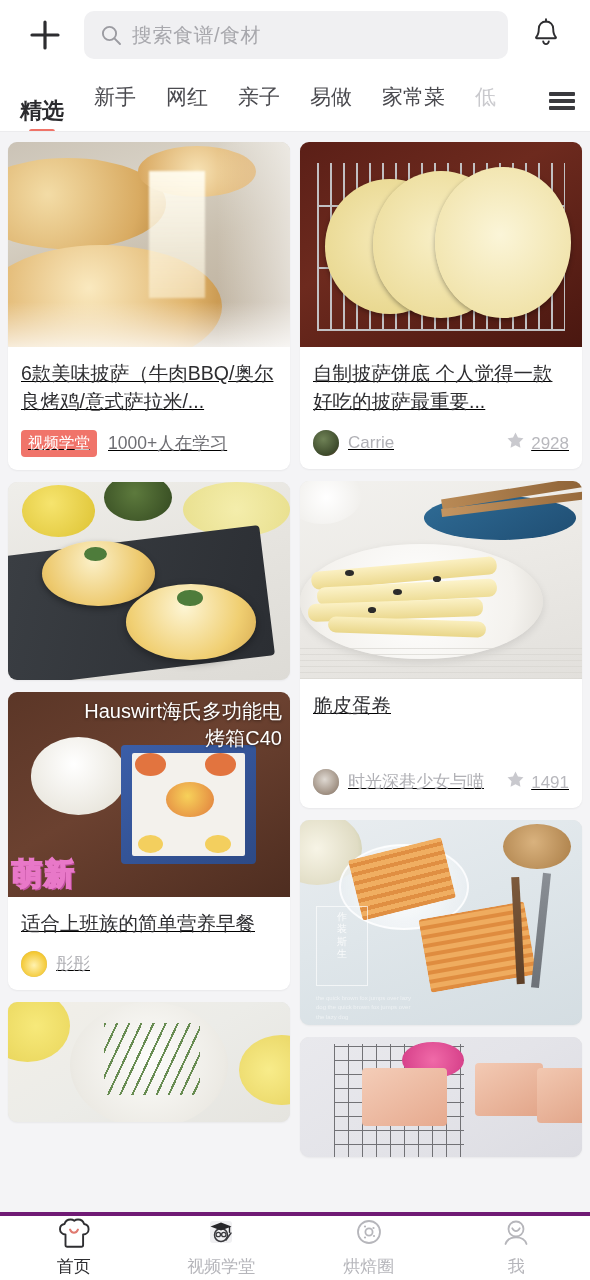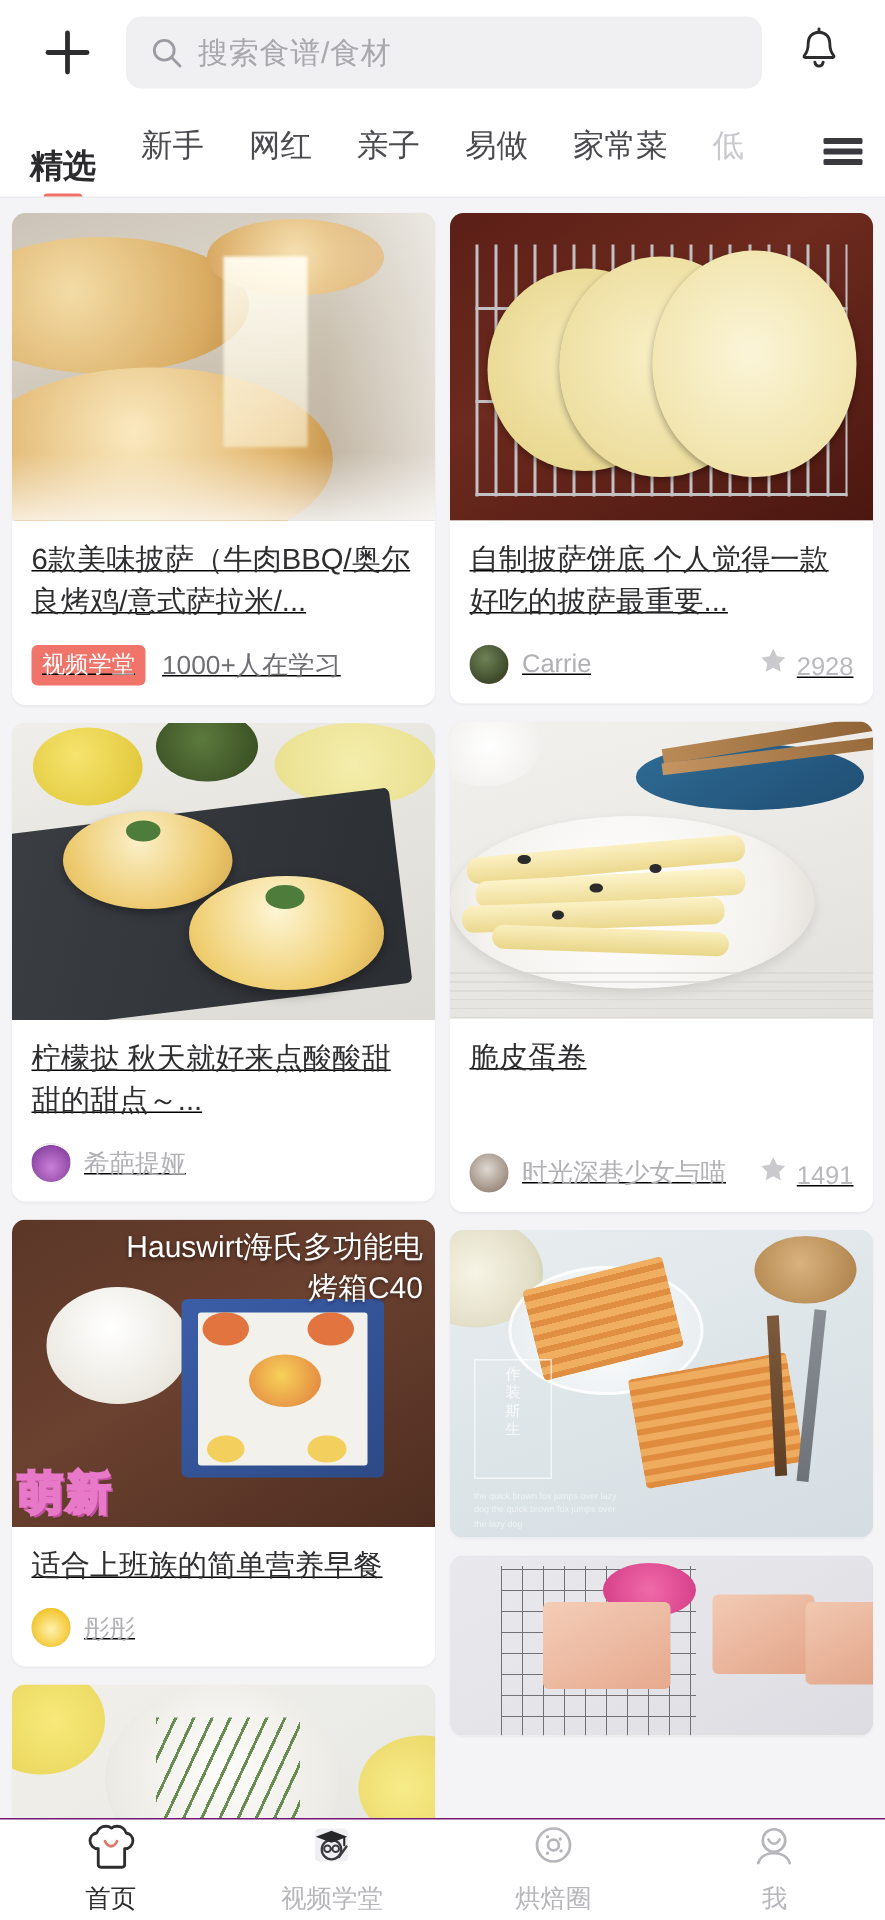--- a/index.html
+++ b/index.html
@@ -126,21 +126,21 @@
   }
   .wm-sub {
     position:absolute; left:16px; top:calc(42% + 88px);
     width:100px; color:rgba(255,255,255,.55); font-size:6px; line-height:1.6;
   }
 
   
   .bottomnav {
     position:absolute; left:0; right:0; bottom:0; height:68px;
     background:#ffffff; display:flex; align-items:center;
-    border-top:1px solid #701a75;
+    border-top:4px solid #701a75;
   }
   .nav-item {
     flex:1 1 25%; display:flex; flex-direction:column;
     align-items:center; justify-content:center; gap:3px;
   }
   .nav-label { font-size:17px; color:#b6b6bb; }
   .nav-item.active .nav-label { color:#2e2e31; }
 
   
   .ph { position:absolute; inset:0; }
@@ -263,39 +263,20 @@
                    background:linear-gradient(110deg,#3b3f44,#2b2e33);
                    transform:rotate(-7deg);border-radius:4px;"></div>
               <div class="blob" style="left:12%;top:30%;width:40%;height:33%;
                    background:radial-gradient(circle at 45% 30%,#fbf0c8,#edc96d 62%,#d2a54e);
                    box-shadow:0 3px 6px rgba(0,0,0,.35);"></div>
               <div class="blob" style="left:42%;top:52%;width:46%;height:38%;
                    background:radial-gradient(circle at 45% 30%,#fdf5d4,#f0cf72 62%,#d5a850);
                    box-shadow:0 3px 8px rgba(0,0,0,.35);"></div>
               <div class="blob" style="left:27%;top:33%;width:8%;height:7%;background:#4e7c3b;"></div>
               <div class="blob" style="left:60%;top:55%;width:9%;height:8%;background:#4e7c3b;"></div>
-            </div>
-          </div>
-          <div class="card-body">
-            <span class="card-title">柠檬挞 秋天就好来点酸酸甜甜的甜点～...</span>
-            <div class="card-meta">
-              <div class="author">
-                <span class="avatar">
-                  <span class="ph" style="background:radial-gradient(circle at 50% 62%,#c97fd8,#8c46a3 70%,#efeff1 72%);"></span>
-                </span>
-                <span class="author-name">希葩提娅</span>
-              </div>
-              <div class="likes" style="visibility:hidden">
-                <span>
-                  <svg width="19" height="19" viewBox="0 0 20 20">
-                    <path d="M10 1.6l2.6 5.3 5.8.85-4.2 4.1 1 5.8L10 14.9l-5.2 2.75 1-5.8L1.6 7.75l5.8-.85z" fill="#c9c9ce"></path>
-                  </svg>
-                </span>
-                <span class="cnt"></span>
-              </div>
             </div>
           </div>
         </div>
 
         <div class="card">
           <div class="card-img" style="height:205px">
             <div class="ph" style="background:linear-gradient(150deg,#5b3627 0%,#6b4130 45%,#4e2d20 100%);">
               <div class="blob" style="left:8%;top:22%;width:34%;height:38%;
                    background:radial-gradient(circle at 45% 35%,#ffffff,#e9e6dd 75%,#cfcabd);"></div>
               <div style="position:absolute;left:40%;top:26%;width:48%;height:58%;

